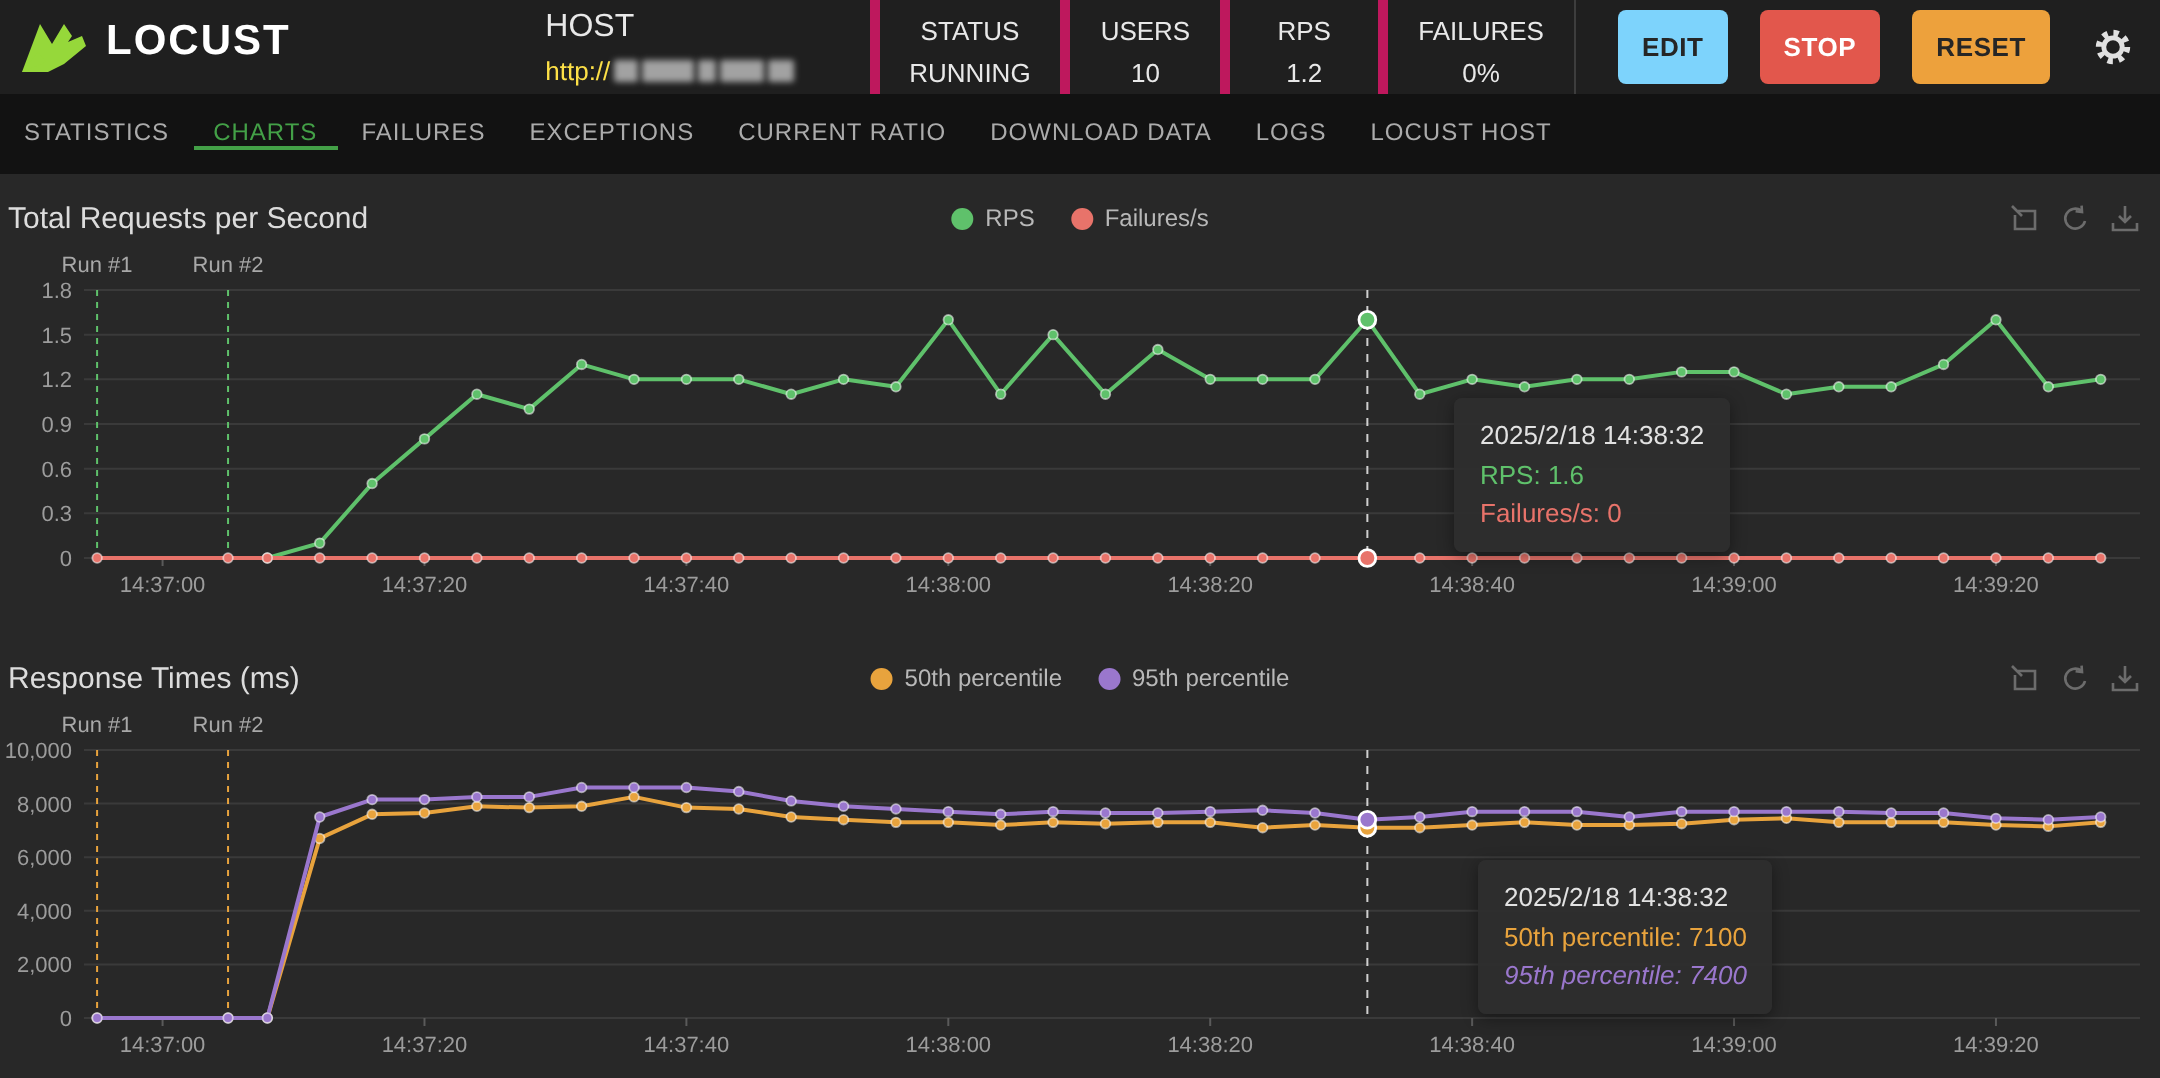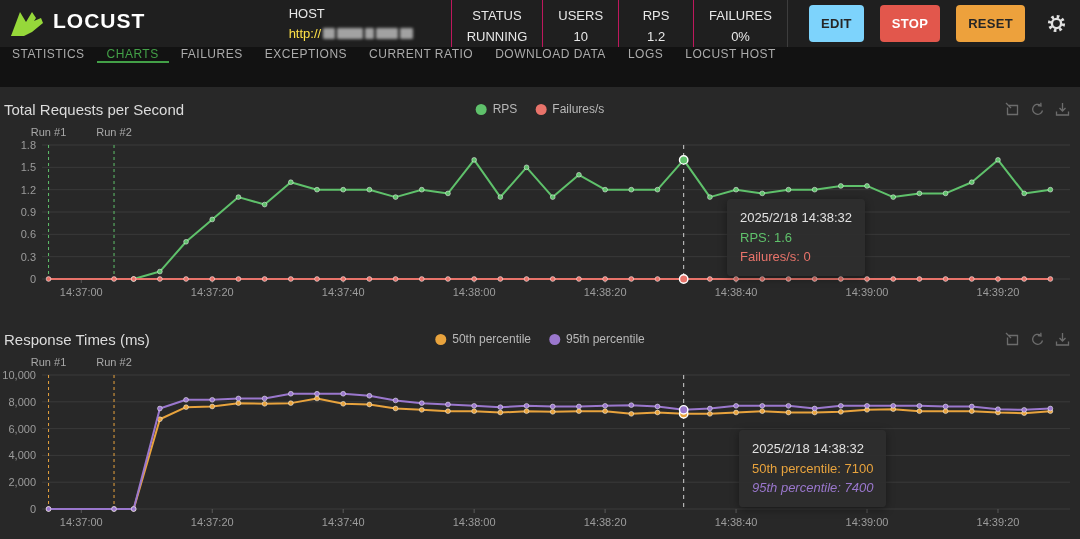--- a/index.html
+++ b/index.html
@@ -3,36 +3,36 @@
 <meta charset="utf-8">
 <style>
   html,body{margin:0;padding:0}
   body{width:1080px;height:539px;overflow:hidden;background:#282828;font-family:"Liberation Sans",sans-serif}
   
   .header{height:47px;background:#1f1f1f;display:flex;align-items:center}
   .logo{display:flex;align-items:flex-start;gap:9px;padding-left:10px}
   .logo-text{color:#ffffff;font-size:21px;font-weight:700;letter-spacing:1px}
   .spacer{flex:1}
   .host{width:152px;padding-right:10px}
-  .host-label{font-size:13px;color:#e8e8e8;margin-bottom:5px}
+  .host-label{font-size:16px;color:#e8e8e8;margin-bottom:5px}
   .host-value{font-size:13px;color:#fde047;display:flex;align-items:center;gap:2px}
   .mosaic{display:inline-block;height:11px;border-radius:1px;background:#b9b9b9;opacity:.85;filter:blur(1.5px)}
   .stats{display:flex;height:100%;border-right:1px solid #3d3d3d}
-  .stat{border-left:1px solid #be185d;padding:8px 15px 0;text-align:center;min-width:44px}
+  .stat{border-left:5px solid #be185d;padding:8px 15px 0;text-align:center;min-width:44px}
   .stat-label{font-size:13px;color:#e8e8e8;margin-bottom:6px}
   .stat-value{font-size:13px;color:#e8e8e8}
   .buttons{display:flex;gap:16px;margin-left:21px}
   .btn{height:37px;min-width:54px;border:none;border-radius:4px;font-size:13px;font-weight:600;
        letter-spacing:.3px;padding:0 12px;cursor:pointer;font-family:"Liberation Sans",sans-serif}
   .btn-edit{background:#7dd3fc;color:#262626}
   .btn-stop{background:#e2574c;color:#ffffff}
   .btn-reset{background:#eda13c;color:#262626}
   .gear{margin:0 12px 0 20px;cursor:pointer;display:flex}
   
-  .nav{height:40px;background:#121212;display:flex;align-items:flex-start;padding-left:2px;gap:2px}
+  .nav{height:40px;background:#121212;display:flex;align-items:center;padding-left:2px;gap:2px}
   .tab{display:flex;align-items:center;padding:0 10px;font-size:12px;letter-spacing:.5px;
        color:#ababab;border-bottom:2px solid transparent;cursor:pointer;white-space:nowrap}
   .tab.active{color:#43a047;border-bottom-color:#43a047}
   
   .chart-card{position:relative}
   .chart-card.first{margin-top:9px}
   .chart-card.second{margin-top:14px}
   .chart-header{height:26px;display:flex;align-items:center;padding:0 10px 0 4px;position:relative}
   .chart-title{font-size:15px;font-weight:400;color:#dcdcdc}
   .legend{position:absolute;left:50%;transform:translateX(-50%);display:flex;gap:18px}

